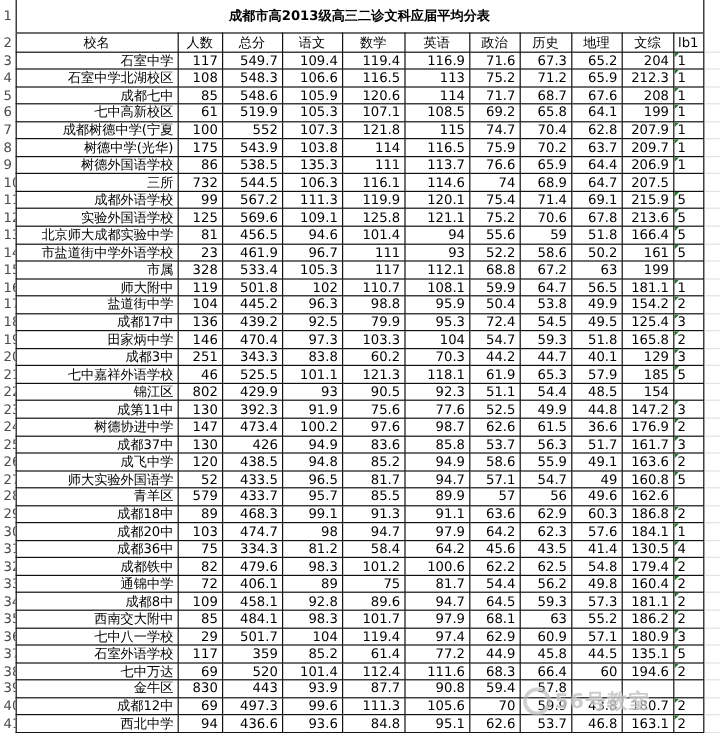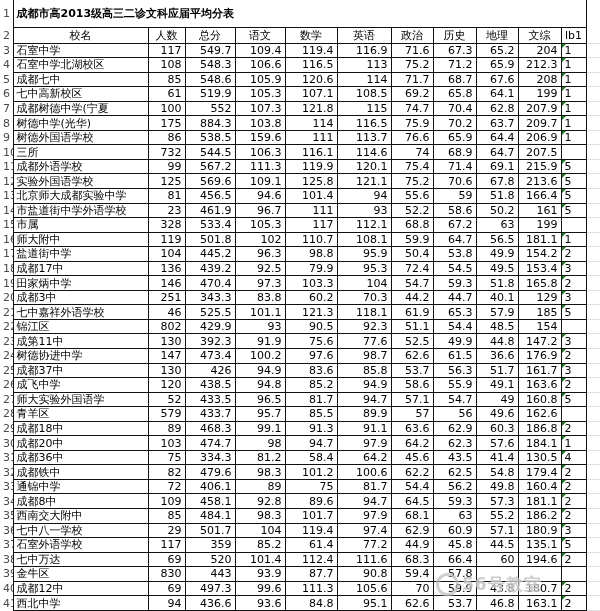--- a/index.html
+++ b/index.html
@@ -15,31 +15,31 @@
   #sheet td{
     padding:0 3px;height:13px;line-height:13px;
     font-size:11px;white-space:nowrap;overflow:hidden;
   }
   td.gutter{
     font-size:9px;color:#4a4a4a;text-align:right;padding:0 3px 0 0;
     border:none;background:#ffffff;
   }
   td.grid{border:1px solid #111;}
   td.head{text-align:center;font-size:11.5px;margin-left:20px;}
-  td.name{text-align:left;}
+  td.name{text-align:right;}
   td.num{text-align:right;}
   td.lb1{text-align:left;padding:0 1px 0 2px;position:relative;}
   td.lb1.tri:before{
     content:"";position:absolute;top:0;left:0;width:0;height:0;
     border-top:4px solid #1f7a1f;border-right:4px solid transparent;
   }
   td.strip{border:none;border-bottom:1px solid #e2e2e2;}
   td.strip-blank{border:none;}
   tr.title-row td.title-cell{
-    font-size:15px;font-weight:bold;height:26px;line-height:26px;
+    font-size:15px;font-weight:bold;text-align:center;height:26px;line-height:26px;
     border-left:1px solid #111;border-right:1px solid #111;
   }
   tr.title-row{height:27px;}
   tr.head-row{height:16px;}
   tr.data-row{height:14.56px;}
   
   .watermark{
     position:absolute;left:436px;top:571px;width:164px;height:26px;
     display:flex;align-items:center;gap:3px;
     pointer-events:none;opacity:0.85;
@@ -169,37 +169,37 @@
         <td class="grid num">70.4</td>
         <td class="grid num">62.8</td>
         <td class="grid num">207.9</td>
         <td class="grid lb1 tri">1</td>
         <td class="strip"></td>
       </tr>
       <tr class="data-row">
         <td class="gutter">8</td>
         <td class="grid name">树德中学(光华)</td>
         <td class="grid num">175</td>
-        <td class="grid num">884.3</td>
+        <td class="grid num">543.9</td>
         <td class="grid num">103.8</td>
         <td class="grid num">114</td>
         <td class="grid num">116.5</td>
         <td class="grid num">75.9</td>
         <td class="grid num">70.2</td>
         <td class="grid num">63.7</td>
         <td class="grid num">209.7</td>
         <td class="grid lb1 tri">1</td>
         <td class="strip"></td>
       </tr>
       <tr class="data-row">
         <td class="gutter">9</td>
         <td class="grid name">树德外国语学校</td>
         <td class="grid num">86</td>
         <td class="grid num">538.5</td>
-        <td class="grid num">159.6</td>
+        <td class="grid num">135.3</td>
         <td class="grid num">111</td>
         <td class="grid num">113.7</td>
         <td class="grid num">76.6</td>
         <td class="grid num">65.9</td>
         <td class="grid num">64.4</td>
         <td class="grid num">206.9</td>
         <td class="grid lb1 tri">1</td>
         <td class="strip"></td>
       </tr>
       <tr class="data-row">
@@ -326,21 +326,21 @@
         <td class="gutter">18</td>
         <td class="grid name">成都17中</td>
         <td class="grid num">136</td>
         <td class="grid num">439.2</td>
         <td class="grid num">92.5</td>
         <td class="grid num">79.9</td>
         <td class="grid num">95.3</td>
         <td class="grid num">72.4</td>
         <td class="grid num">54.5</td>
         <td class="grid num">49.5</td>
-        <td class="grid num">153.4</td>
+        <td class="grid num">125.4</td>
         <td class="grid lb1 tri">3</td>
         <td class="strip"></td>
       </tr>
       <tr class="data-row">
         <td class="gutter">19</td>
         <td class="grid name">田家炳中学</td>
         <td class="grid num">146</td>
         <td class="grid num">470.4</td>
         <td class="grid num">97.3</td>
         <td class="grid num">103.3</td>

